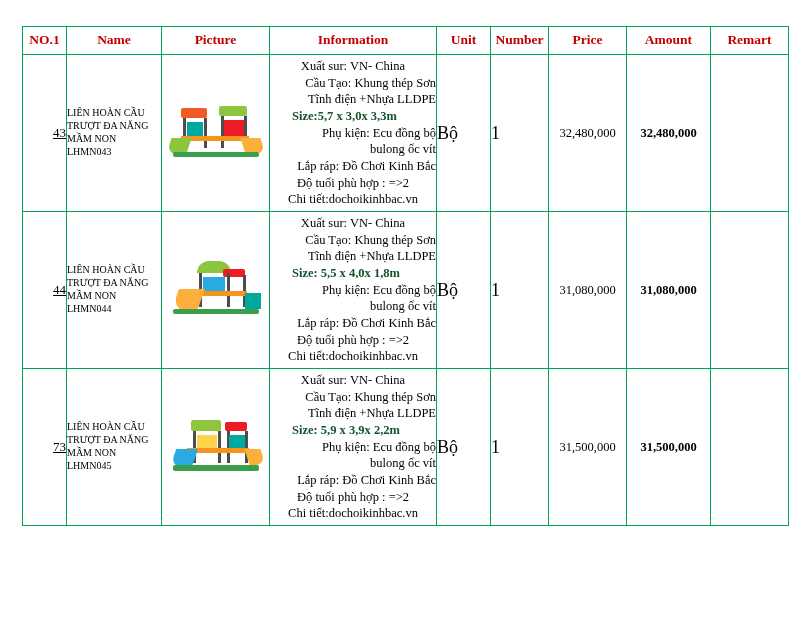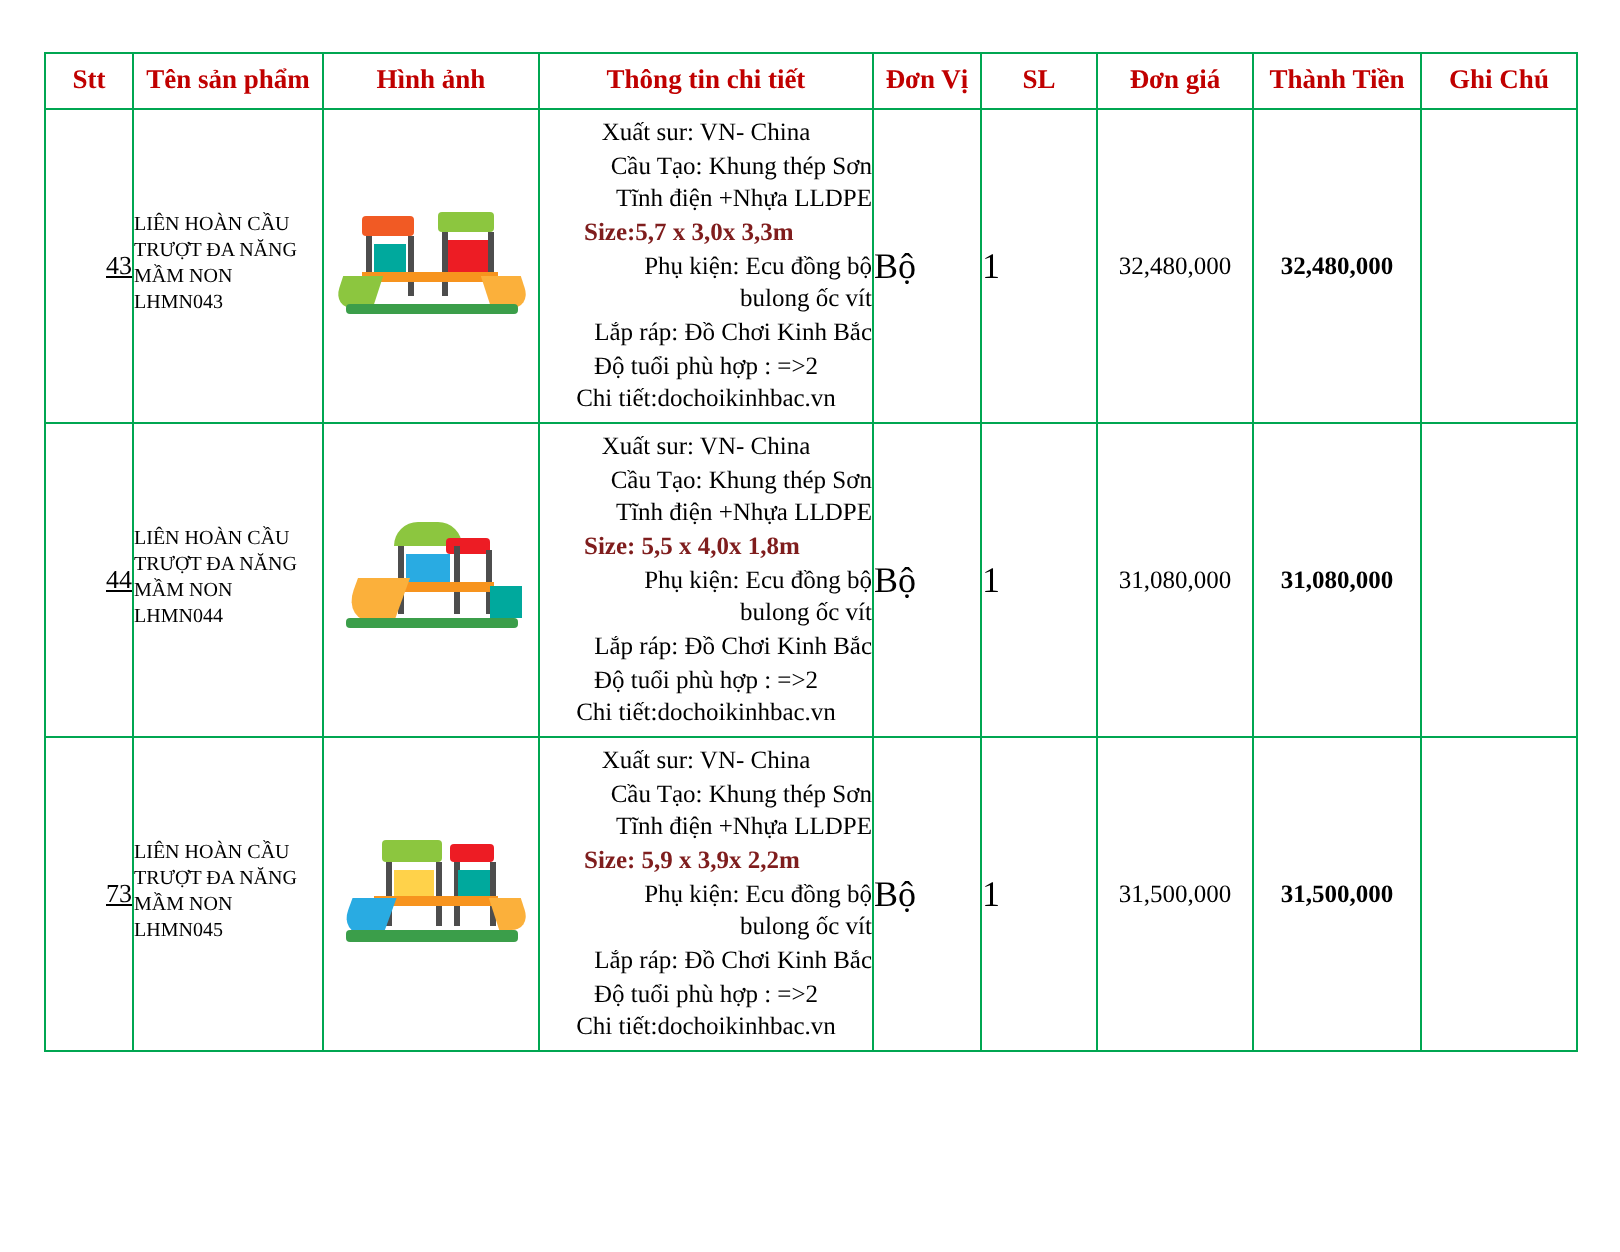--- a/index.html
+++ b/index.html
@@ -76,21 +76,21 @@
     font-size: 12.5px;
     line-height: 1.33;
     padding: 6px 4px 6px 4px;
     text-align: center;
   }
   td.info .line {
     display: block;
     white-space: normal;
   }
   td.info .size {
-    color: #7f1d1d;
+    color: #14532d;
     font-weight: bold;
     text-align: left;
     padding-left: 22px;
   }
   td.info .l-left {
     text-align: right;
     padding-left: 22px;
   }
   td.unit, td.num {
     font-size: 18px;
@@ -167,30 +167,30 @@
         <col class="c-name">
         <col class="c-pic">
         <col class="c-info">
       <col class="c-unit">
         <col class="c-num">
         <col class="c-price">
         <col class="c-amount">
         <col class="c-remark">
     </colgroup>
     <thead>
-      <tr class="row-vn">
-        <th>Stt</th>
-        <th>Tên sản phẩm</th>
-        <th>Hình ảnh</th>
-        <th>Thông tin chi tiết</th>
-        <th>Đơn Vị</th>
-        <th>SL</th>
-        <th>Đơn giá</th>
-        <th>Thành Tiền</th>
-        <th>Ghi Chú</th>
+      <tr class="row-en">
+        <th>NO.1</th>
+        <th>Name</th>
+        <th>Picture</th>
+        <th>Information</th>
+        <th>Unit</th>
+        <th>Number</th>
+        <th>Price</th>
+        <th>Amount</th>
+        <th>Remart</th>
       </tr>
     </thead>
     <tbody>
 
       <tr class="row-body">
         <td class="stt"><span>43</span></td>
         <td class="name">LIÊN HOÀN CẦU TRƯỢT ĐA NĂNG MẦM NON LHMN043</td>
         <td class="pic">
           <div class="toy toyA">
             <i class="roofL"></i>

